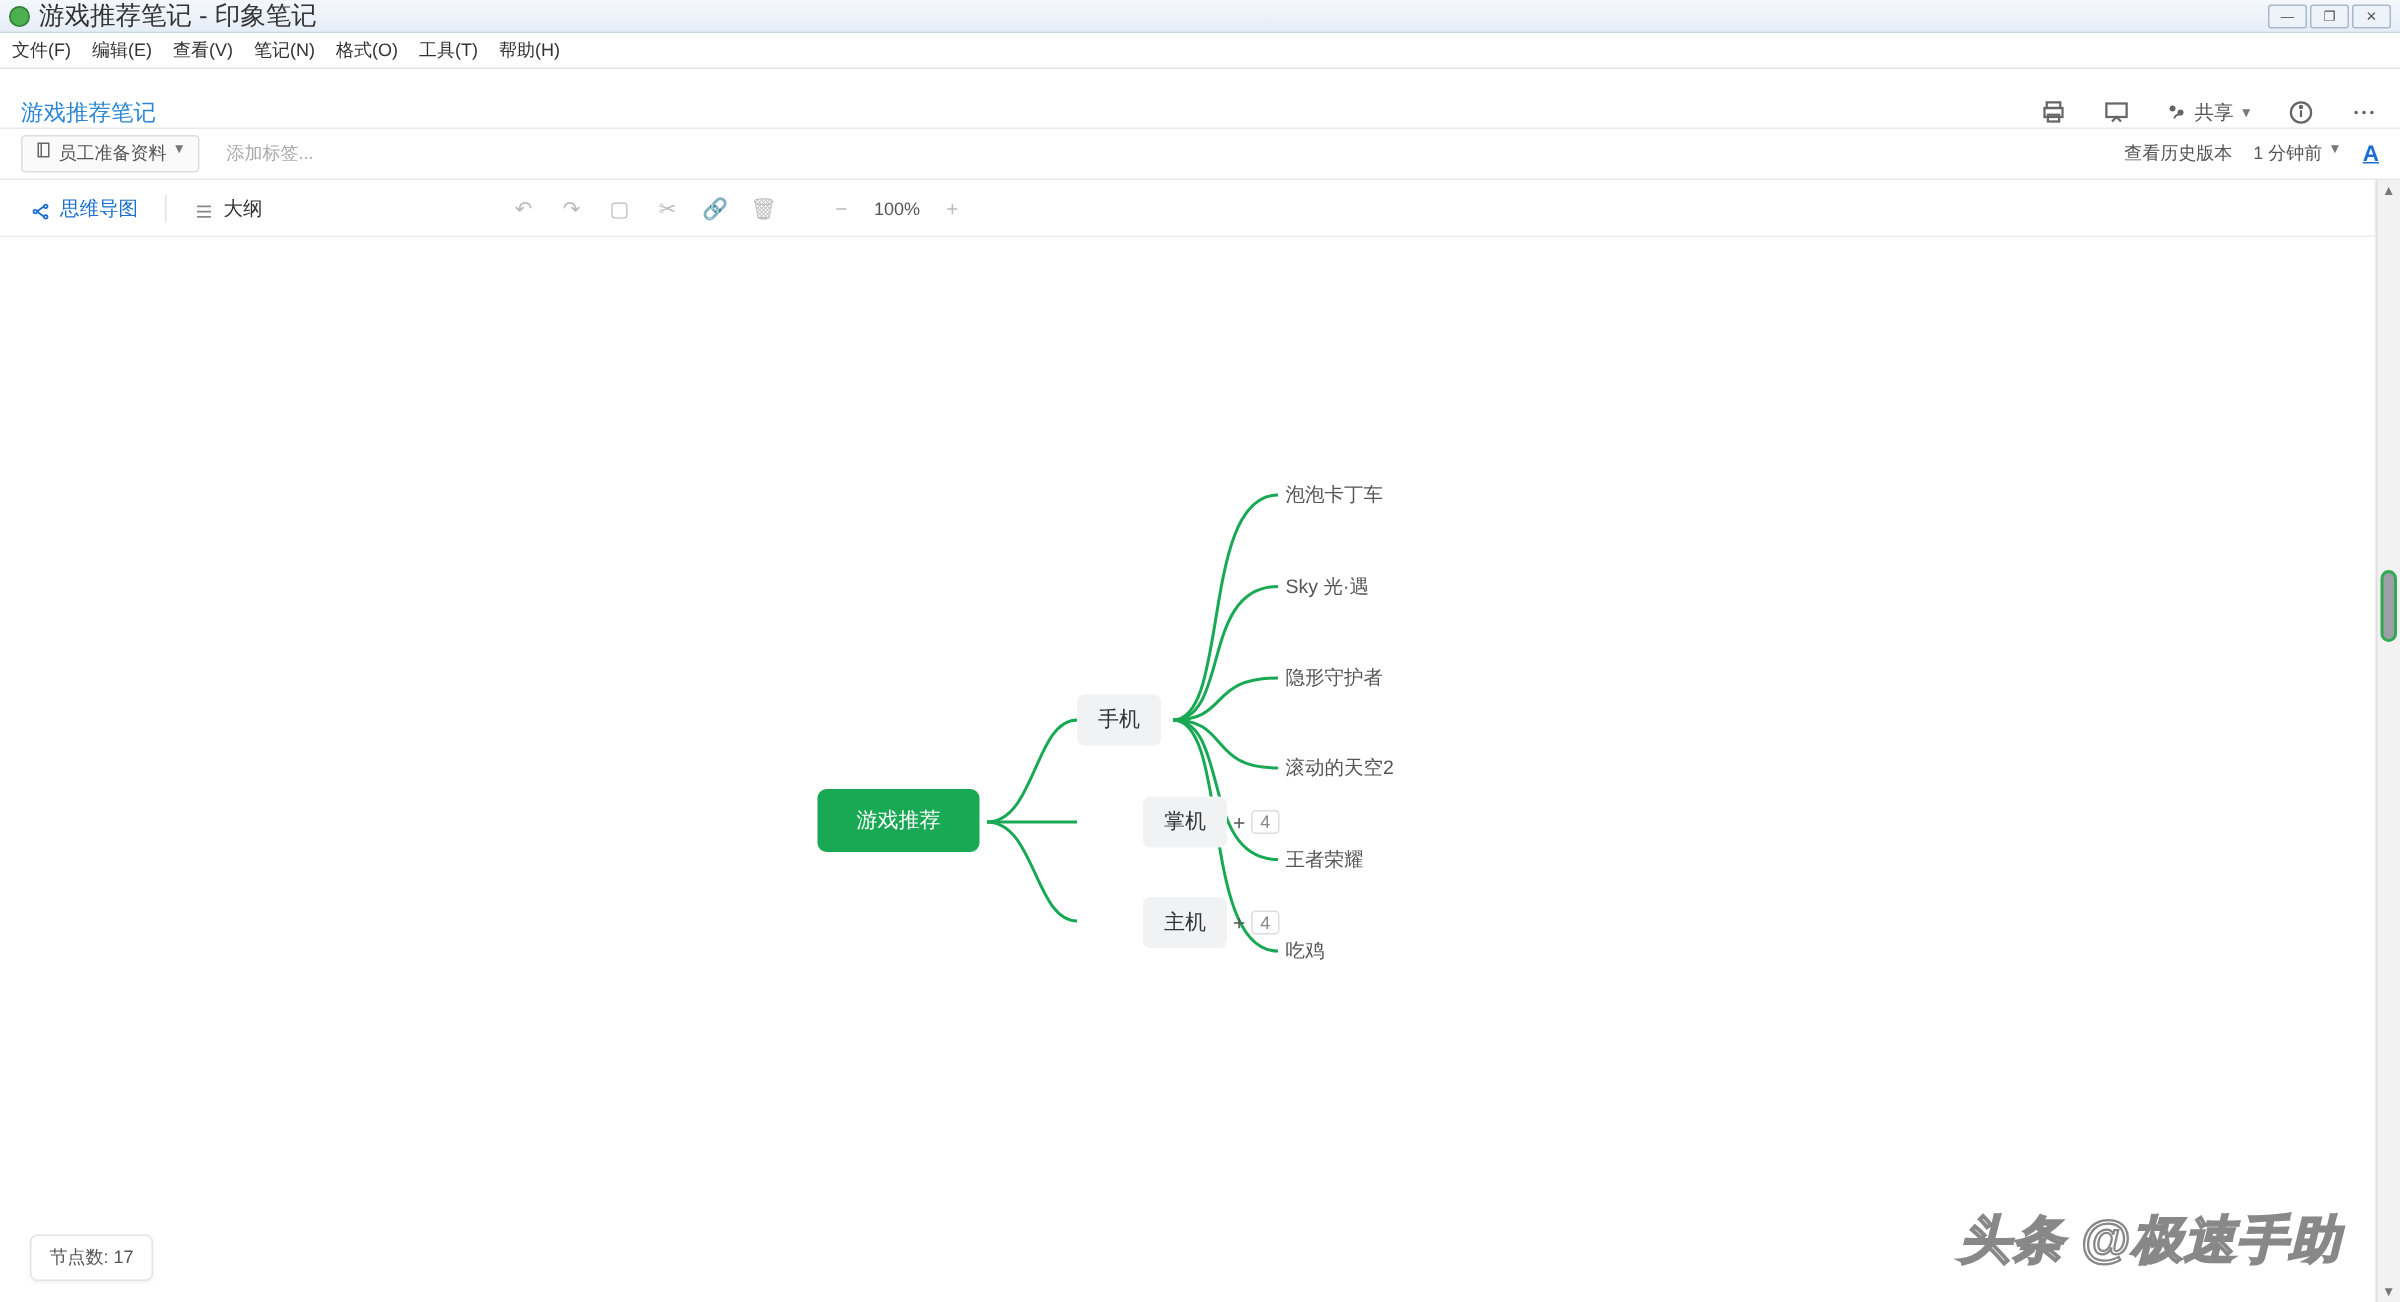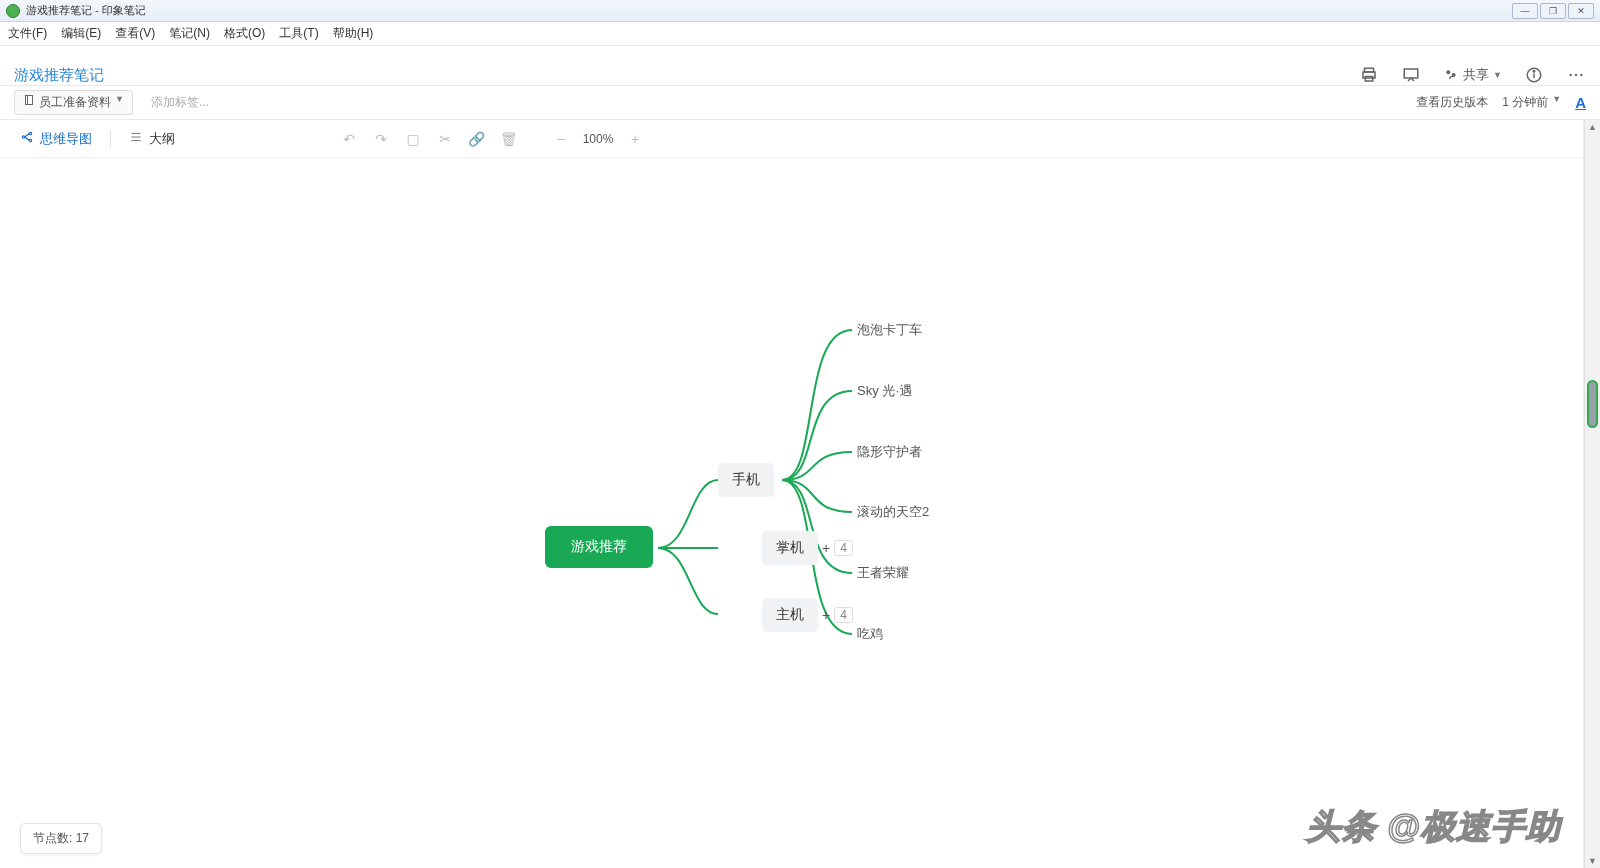--- a/index.html
+++ b/index.html
@@ -1,20 +1,20 @@
 <!DOCTYPE html>
 <html><head>
 <meta charset="utf-8">
 <style>
   * { box-sizing: border-box; margin: 0; padding: 0; font-family: "Microsoft YaHei", Arial, sans-serif; }
   body { width: 1600px; height: 868px; overflow: hidden; background: #fff; position: relative; }
   
   
   .titlebar { height: 22px; background: linear-gradient(#f4f8fc, #e5edf7); border-bottom: 1px solid #c9d5e3; display:flex; align-items:center; padding:0 6px; justify-content:space-between; }
-  .titlebar-left { display:flex; align-items:flex-end; gap:6px; font-size:11px; color:#333; }
+  .titlebar-left { display:flex; align-items:center; gap:6px; font-size:17px; color:#333; }
   .app-icon { width:14px; height:14px; border-radius:50%; background:#4caf50; border:1px solid #2e7d32; }
   .winbtns { display:flex; gap:2px; }
   .winbtn { width:26px; height:16px; border:1px solid #a9b8cc; border-radius:2px; background:#eef3f9; display:flex; align-items:center; justify-content:center; font-size:9px; color:#555; cursor:pointer; }
   
   
   .menubar { height:24px; display:flex; align-items:center; padding:0 8px; gap:14px; font-size:12px; color:#333; border-bottom:1px solid #e5e5e5; }
   .menubar span { cursor:pointer; }
   
   
   .note-title-row { height:40px; border-bottom:1px solid #e9e9e9; display:flex; align-items:flex-end; justify-content:space-between; padding:0 14px; }
@@ -31,21 +31,21 @@
   .add-tag { color:#aaa; cursor:text; }
   .meta-right { display:flex; align-items:center; gap:14px; }
   .history-link { cursor:pointer; }
   .time-link { cursor:pointer; display:flex; gap:4px; align-items:flex-start; }
   .fmt-A { color:#1a6fd1; font-weight:bold; font-size:15px; text-decoration: underline; text-decoration-color:#1a6fd1; cursor:pointer; }
 
   
   .editor-wrap { height: 748px; display:flex; }
   .editor-main { flex:1; position:relative; border-right:1px solid #eee; }
   .ed-toolbar { height:38px; border-bottom:1px solid #eee; display:flex; align-items:center; padding:0 14px; gap:8px; font-size:13px; color:#333; }
-  .mode-btn { display:flex; align-items:flex-start; gap:6px; cursor:pointer; padding:4px 6px; }
+  .mode-btn { display:flex; align-items:flex-end; gap:6px; cursor:pointer; padding:4px 6px; }
   .mode-btn.active { color:#1a6fd1; }
   .vdiv { width:1px; height:18px; background:#e3e3e3; margin:0 4px; }
   .tool-icon { width:24px; height:24px; display:flex; align-items:center; justify-content:center; color:#bbb; cursor:pointer; font-size:14px; }
   .zoom-lbl { font-size:12px; color:#555; min-width:34px; text-align:center; }
 
   
   .canvas { position:absolute; left:0; right:0; top:38px; bottom:0; background:#fff; }
   .canvas svg { position:absolute; left:0; top:0; }
   .node { position:absolute; font-size:14px; color:#444; }
   .node-root { background:#19a955; color:#fff; padding:12px 26px; border-radius:6px; }

